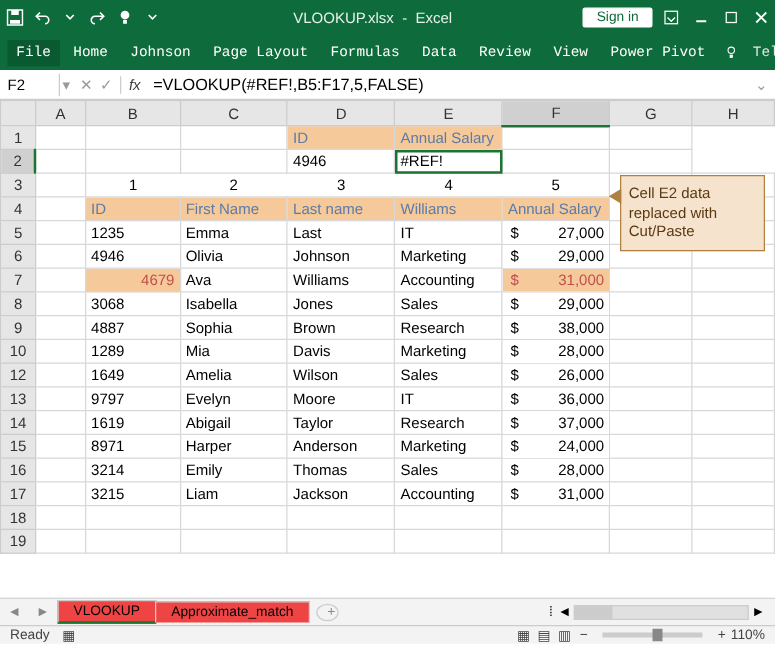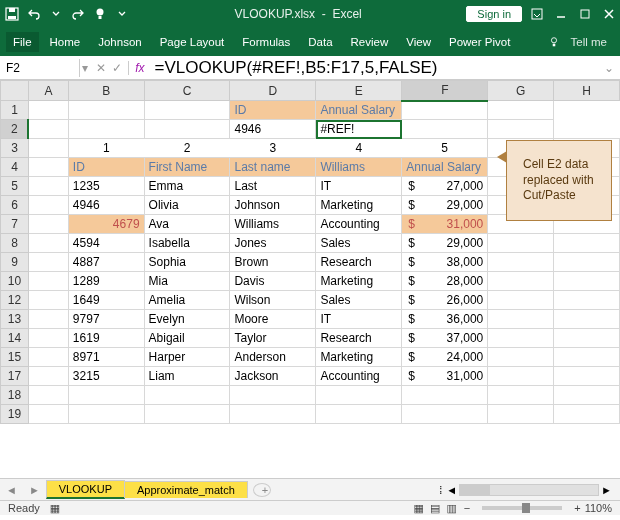--- a/index.html
+++ b/index.html
@@ -4,49 +4,49 @@
 <style>
   * { box-sizing: border-box; margin: 0; padding: 0; font-family: 'Segoe UI', Arial, sans-serif; }
   body { width: 620px; height: 520px; overflow: hidden; background: #fff; font-size: 12px; }
   .titlebar { background: #0e6b3b; height: 28px; display: flex; align-items: center; color: #fff; padding: 0 4px; }
   .titlebar .qat { display: flex; align-items: center; gap: 6px; }
   .titlebar .qat .icon { width: 16px; height: 16px; display: inline-flex; align-items: center; justify-content: center; }
   .titlebar .title { flex: 1; text-align: center; font-size: 12px; opacity: 0.9; }
   .titlebar .signin { background: #fff; color: #0e6b3b; border: 1px solid #fff; padding: 1px 10px; font-size: 11px; border-radius: 2px; }
   .titlebar .winbtns { display: flex; gap: 10px; margin-left: 8px; }
   .ribbon-tabs { background: #0e6b3b; height: 28px; display: flex; align-items: center; color: #fff; padding: 0 6px; gap: 4px; font-size: 12px; }
-  .ribbon-tabs .tab { padding: 4px 7px; cursor: pointer; white-space: nowrap; font-size: 11.5px; }
+  .ribbon-tabs .tab { padding: 4px 7px; cursor: pointer; white-space: nowrap; font-size: 11.5px; font-family: Liberation Mono, monospace; }
   .ribbon-tabs .tab.file { background: #0a5a31; }
   .ribbon-tabs .spacer { flex: 1; }
   .ribbon-tabs .tellme { opacity: 0.85; }
   .formula-bar { height: 24px; display: flex; align-items: center; border-bottom: 1px solid #ccc; background: #fff; }
-  .formula-bar .namebox { width: 80px; padding: 2px 6px; border-right: 1px solid #ccc; font-size: 12px; }
+  .formula-bar .namebox { width: 48px; padding: 2px 6px; border-right: 1px solid #ccc; font-size: 12px; }
   .formula-bar .fbtns { display: flex; align-items: center; gap: 6px; padding: 0 6px; border-right: 1px solid #ccc; color: #999; }
-  .formula-bar .fx { font-style: italic; color: #a21caf; padding: 0 6px; }
-  .formula-bar .formula { flex: 1; padding: 2px 4px; font-size: 17px; }
+  .formula-bar .fx { font-style: italic; color: #404040; padding: 0 6px; }
+  .formula-bar .formula { flex: 1; padding: 2px 4px; font-size: 13px; }
   .grid-area { position: relative; height: 398px; overflow: hidden; background: #fff; }
   table.grid { border-collapse: collapse; width: 100%; }
   .colhead th { background: #e6e6e6; border: 1px solid #ccc; font-weight: normal; text-align: center; font-size: 12px; height: 20px; color: #333; }
   .colhead th:first-child { width: 28px; }
   .colhead th.active { background: #d0d0d0; border-bottom: 2px solid #1c7430; }
   .rowhead { background: #e6e6e6; border: 1px solid #ccc; text-align: center; font-size: 12px; width: 28px; color: #333; }
   .rowhead.active { background: #d0d0d0; border-right: 2px solid #1c7430; }
   td.cell { border: 1px solid #d8d8d8; height: 19px; padding: 1px 4px; font-size: 12px; background: #fff; }
   td.cell.hdr { background: #f5c99a; color: #5b7ba8; font-weight: 500; }
   td.cell.rowref { background: transparent; border: none; text-align: center; }
   td.cell.sel { outline: 2px solid #1c7430; outline-offset: -2px; background: #fff; }
   td.cell.dollar { text-align: right; position: relative; padding-left: 16px; }
   td.cell.dollar::before { content: "$"; position: absolute; left: 6px; }
   td.cell.hl { background: #f5c99a; color: #c0504d; padding-left: 44px; }
   td.cell.hdr2 { background: #f5c99a; color: #5b7ba8; }
-  .callout { position: absolute; right: 8px; top: 60px; width: 106px; background: #f5e3ce; border: 1px solid #b08040; padding: 16px; font-size: 12px; color: #5a3a10; line-height: 1.3; }
+  .callout { position: absolute; right: 8px; top: 60px; width: 116px; background: #f5e3ce; border: 1px solid #b08040; padding: 6px; font-size: 12px; color: #5a3a10; line-height: 1.3; }
   .callout::before { content: ""; position: absolute; left: -10px; top: 10px; width: 0; height: 0; border-top: 6px solid transparent; border-bottom: 6px solid transparent; border-right: 10px solid #b08040; }
   .sheet-tabs { height: 22px; border-top: 1px solid #ccc; display: flex; align-items: center; background: #f3f3f3; font-size: 11px; }
   .sheet-tabs .navbtn { padding: 0 6px; color: #888; }
-  .sheet-tabs .tab { padding: 2px 12px; border: 1px solid #ccc; background: #fde047; border-bottom: none; margin-right: -1px; }
+  .sheet-tabs .tab { padding: 2px 12px; border: 1px solid #ccc; background: #ef4444; border-bottom: none; margin-right: -1px; }
   .sheet-tabs .tab.active { border-bottom: 2px solid #1c7430; font-weight: 500; }
   .sheet-tabs .plus { padding: 0 8px; color: #888; border: 1px solid #ccc; border-radius: 50%; width: 14px; height: 14px; line-height: 12px; margin-left: 6px; text-align: center; }
   .sheet-tabs .scroll { flex: 1; display: flex; justify-content: flex-end; align-items: center; padding-right: 8px; }
   .sheet-tabs .scroll .track { width: 140px; height: 12px; background: #e0e0e0; border: 1px solid #ccc; position: relative; }
   .sheet-tabs .scroll .thumb { position: absolute; left: 0; top: 0; width: 30px; height: 10px; background: #ccc; }
   .statusbar { height: 15px; background: #f3f3f3; border-top: 1px solid #ccc; display: flex; align-items: center; font-size: 11px; padding: 0 8px; color: #444; }
   .statusbar .spacer { flex: 1; }
   .statusbar .zoomslider { width: 80px; height: 4px; background: #ccc; margin: 0 8px; position: relative; }
   .statusbar .zoomslider .thumb { position: absolute; left: 50%; top: -3px; width: 8px; height: 10px; background: #888; }
   svg { display: block; }
@@ -241,21 +241,21 @@
           <td class="cell ">Ava</td>
           <td class="cell ">Williams</td>
           <td class="cell ">Accounting</td>
           <td class="cell dollar hl">31,000</td>
           <td class="cell "></td>
           <td class="cell "></td>
         </tr>
         <tr>
           <td class="rowhead">8</td>
           <td class="cell "></td>
-          <td class="cell ">4594</td>
+          <td class="cell ">3068</td>
           <td class="cell ">Isabella</td>
           <td class="cell ">Jones</td>
           <td class="cell ">Sales</td>
           <td class="cell dollar">29,000</td>
           <td class="cell "></td>
           <td class="cell "></td>
         </tr>
         <tr>
           <td class="rowhead">9</td>
           <td class="cell "></td>
@@ -312,20 +312,31 @@
           <td class="cell "></td>
         </tr>
         <tr>
           <td class="rowhead">15</td>
           <td class="cell "></td>
           <td class="cell ">8971</td>
           <td class="cell ">Harper</td>
           <td class="cell ">Anderson</td>
           <td class="cell ">Marketing</td>
           <td class="cell dollar">24,000</td>
+          <td class="cell "></td>
+          <td class="cell "></td>
+        </tr>
+        <tr>
+          <td class="rowhead">16</td>
+          <td class="cell "></td>
+          <td class="cell ">3214</td>
+          <td class="cell ">Emily</td>
+          <td class="cell ">Thomas</td>
+          <td class="cell ">Sales</td>
+          <td class="cell dollar">28,000</td>
           <td class="cell "></td>
           <td class="cell "></td>
         </tr>
         <tr>
           <td class="rowhead">17</td>
           <td class="cell "></td>
           <td class="cell ">3215</td>
           <td class="cell ">Liam</td>
           <td class="cell ">Jackson</td>
           <td class="cell ">Accounting</td>

